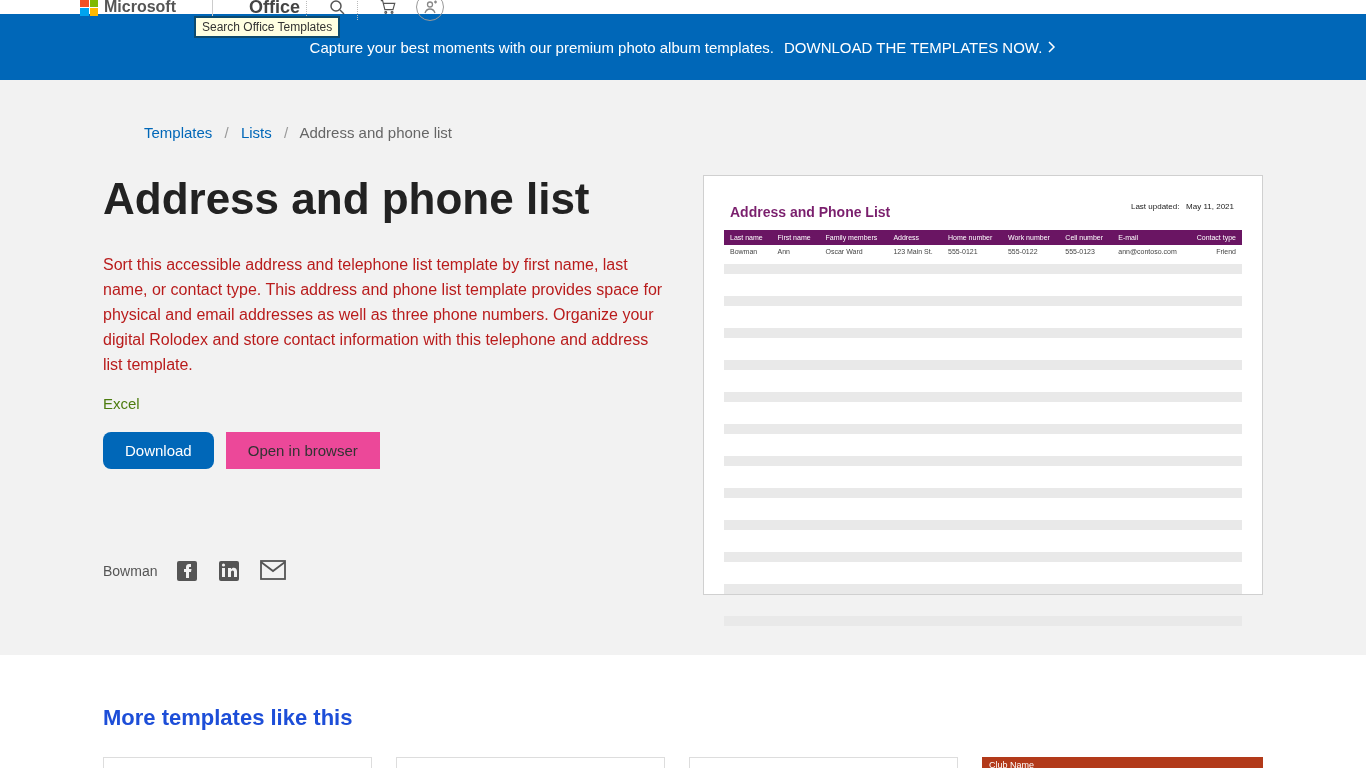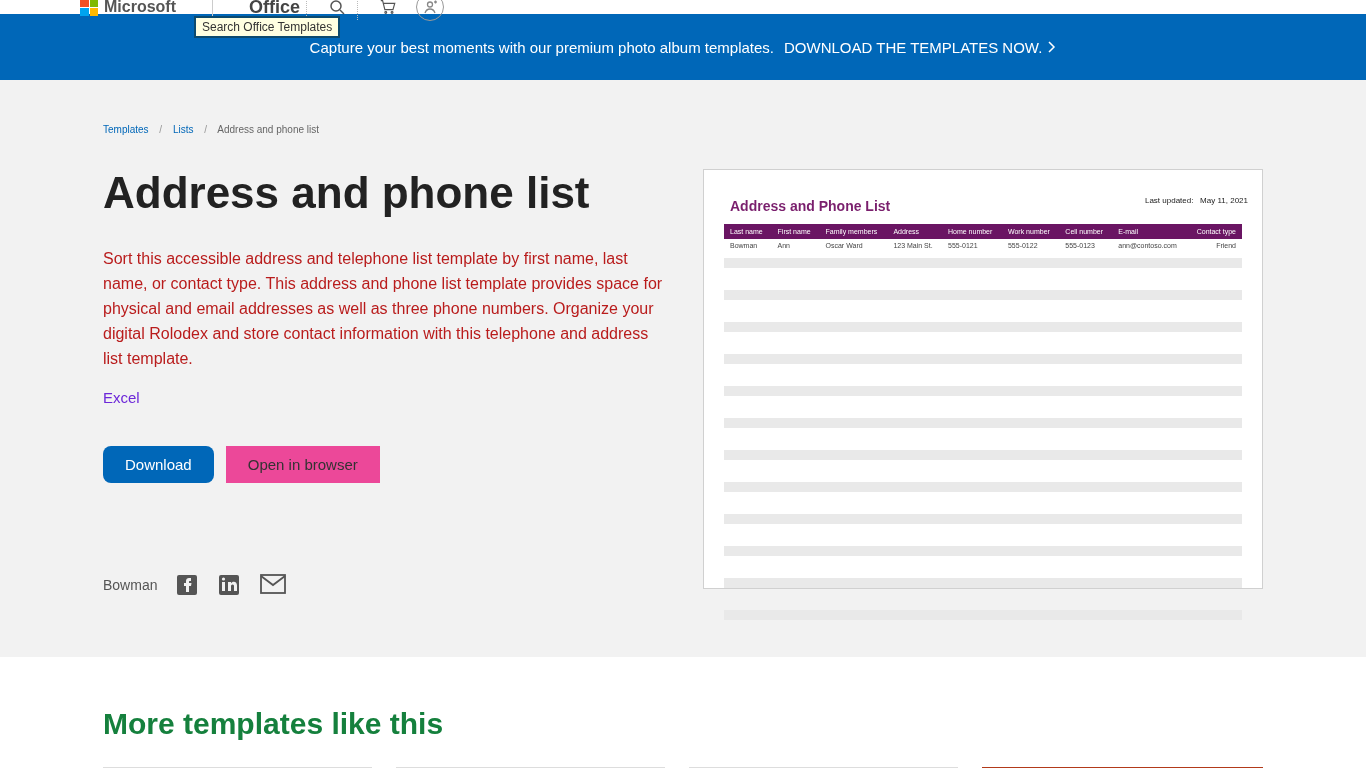--- a/index.html
+++ b/index.html
@@ -13,47 +13,47 @@
   .divider { width:1px; height:28px; background:#ccc; margin: 0 12px; }
   .office-word { font-size:18px; font-weight:600; color:#444;margin-left:24px; }
   .icon-btn { width:28px; height:28px; display:flex; align-items:center; justify-content:center; color:#555; margin-left:10px; }
   .dotted-sep { border-left:1px dotted #bbb; height:26px; margin:0 6px; }
   .avatar-circle { width:28px; height:28px; border:1.5px solid #999; border-radius:50%; display:flex; align-items:center; justify-content:center; margin-left:14px; }
   .tooltip { position:absolute; top:16px; left:194px; background:#ffffe1; border:2px solid #0c4a6e; padding:2px 6px; font-size:12px; color:#333; z-index:10; }
   .promo { background:#0067b8; color:#fff; height:66px; display:flex; align-items:center; justify-content:center; font-size:15px; }
   .promo a { color:#fff; text-decoration:none; margin-left:10px; font-weight:400; display:flex; align-items:center; gap:6px;}
   .main { background:#f2f2f2; padding: 44px 0 60px 0; }
   .container { width: 1160px; margin: 0 auto; }
-  .breadcrumb { font-size:10px; color:#666; margin-bottom: 34px;}
+  .breadcrumb { font-size:15px; color:#666; margin-bottom: 34px; margin-left: 41px;}
   .breadcrumb a { color:#0067b8; text-decoration:none; }
   .breadcrumb .sep { margin:0 8px; color:#999; }
   .content-row { display:flex; gap:40px; }
   .left-col { flex: 0 0 560px; }
   h1.title { font-size: 44px; font-weight:600; color:#222; margin-bottom: 30px; line-height:1.1;}
   .desc { font-size:16px; color:#b91c1c; line-height:1.55; margin-bottom:18px; }
-  .app { font-size:15px; color:#6d28d9; margin-bottom:40px; }
+  .app { font-size:15px; color:#4d7c0f; margin-bottom:20px; }
   .btn-row { display:flex; gap:12px; margin-bottom:90px; }
   .btn { padding: 10px 22px; font-size:15px; border:none; cursor:pointer; }
   .btn-primary { background:#0067b8; color:#fff;border-radius:8px; }
   .btn-secondary { background:#ec4899; color:#333; }
   .share-row { display:flex; align-items:center; gap:18px; }
   .share-row .lbl { font-size:14px; color:#555; }
   .share-row .sicon { width:24px; height:24px; color:#555; cursor:pointer; }
   .preview { flex:1; background:#fff; border:1px solid #d0d0d0; height:420px; padding:28px 20px 20px 20px; position:relative;}
   .preview .ptitle { color:#7a1f6d; font-size:14px; font-weight:700; margin-bottom:10px; margin-left:6px;}
-  .preview .updated { position:absolute; top:26px; right:14px; font-size:8px; color:#222;}
+  .preview .updated { position:absolute; top:26px; right:28px; font-size:8px; color:#222;}
   .preview table { width:100%; border-collapse:collapse; font-size:7px;}
   .preview thead { background:#6a1563; color:#fff; }
   .preview thead th { text-align:left; padding:4px 6px; font-weight:400;}
   .preview thead th:last-child { text-align:right; }
   .preview tbody td { padding:3px 6px; color:#444;}
   .preview .stripe { height:10px; margin-top:6px; }
   .preview .stripe.g { background:#e9e9e9; }
   .more-section { background:#fff; padding:50px 0 40px 0; }
-  .more-section h2 { font-size:30px; font-weight:600; color:#15803d; margin-bottom:26px;}
+  .more-section h2 { font-size:22px; font-weight:600; color:#1d4ed8; margin-bottom:26px;}
   .card-row { display:flex; gap:24px; }
   .card { flex:1; height:14px; border:1px solid #ddd; background:#fff; }
   .card.red { background:#b23a1a; border-color:#b23a1a; }
   svg { display:block; }
 </style>
 </head>
 <body>
 
 <div class="topbar">
   <div class="ms-logo">

